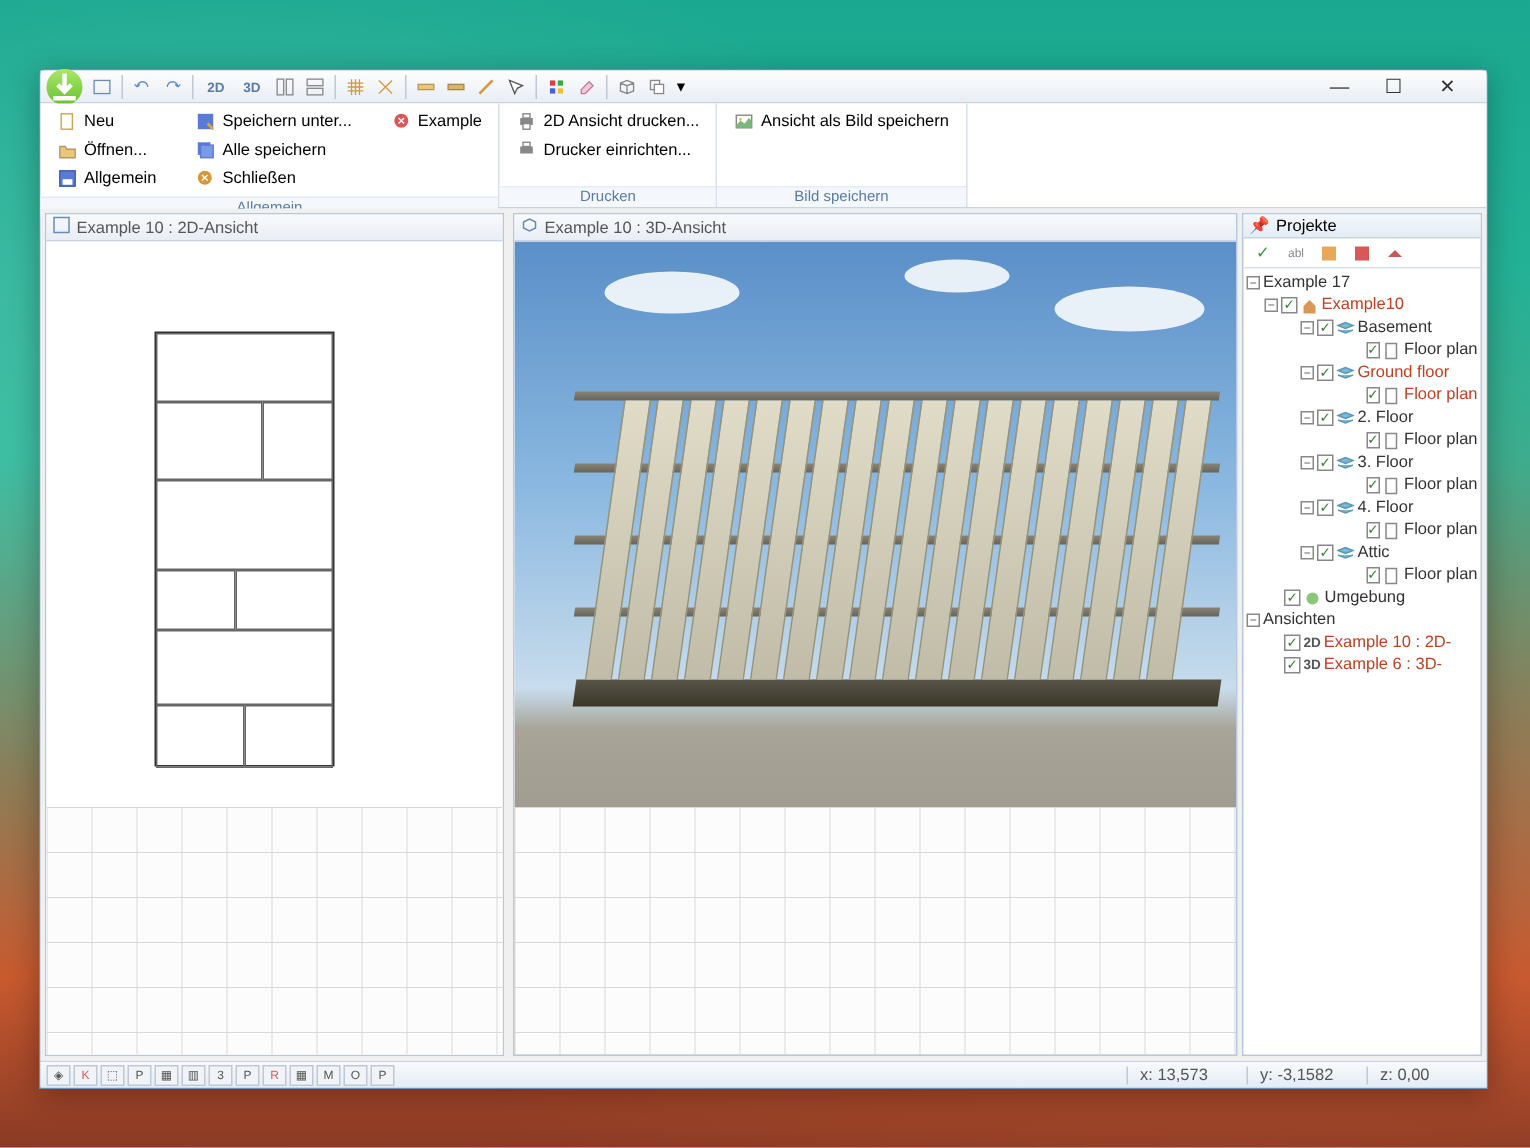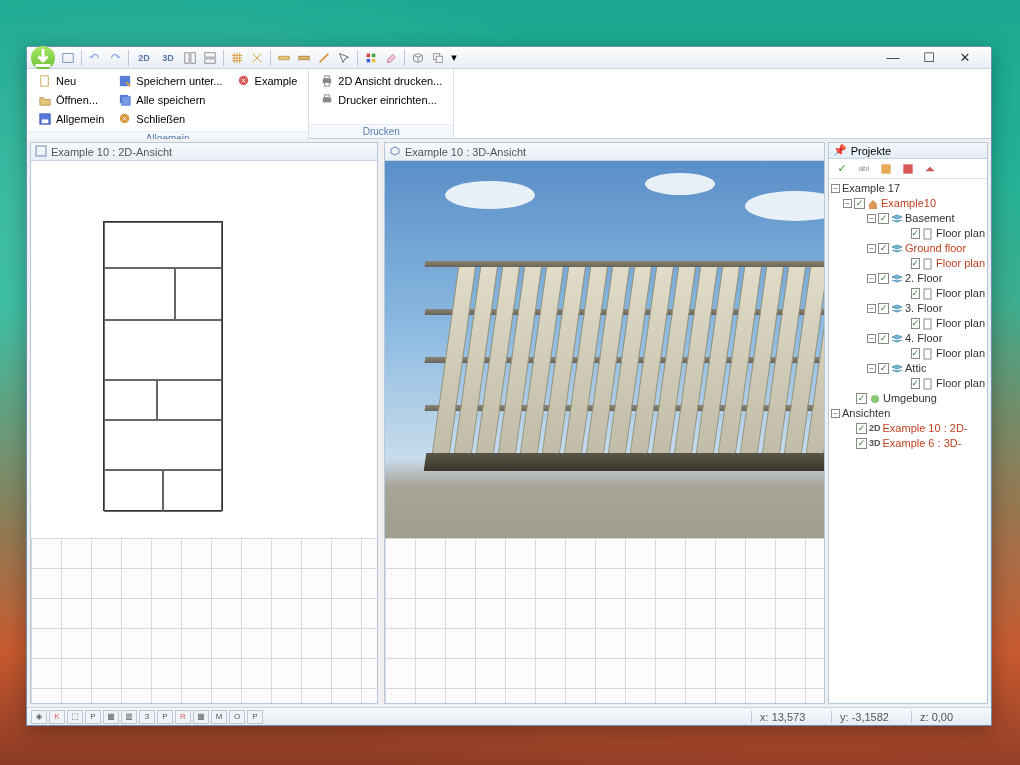--- a/index.html
+++ b/index.html
@@ -14,30 +14,30 @@
 .sep{width:1px;height:16px;background:#c0c8d4;margin:0 2px}
 .title-text{font-size:11px;color:#444;margin-left:8px;white-space:nowrap;overflow:hidden;text-overflow:ellipsis;flex:1}
 .win-controls{display:flex;gap:8px;padding-right:8px}
 .win-btn{width:28px;height:18px;display:flex;align-items:center;justify-content:center;cursor:pointer;font-size:13px;color:#333}
 .menubar{height:22px;background:linear-gradient(#fafcfe,#e6edf5);border-bottom:1px solid #c8d4e3;display:flex;align-items:center;padding:0 20px}
 .menu-tab{padding:3px 14px;cursor:pointer;color:#3a5a8a;border:1px solid transparent;border-radius:3px 3px 0 0}
 .menu-tab.active{background:#fff;border-color:#a8c5e8;border-bottom-color:#fff;color:#2a4a7a}
 .help-icon{margin-left:auto;width:16px;height:16px;border-radius:50%;background:#5a9ee8;color:#fff;display:flex;align-items:center;justify-content:center;font-weight:bold;cursor:pointer}
 .ribbon{height:70px;background:#fff;border-bottom:1px solid #c8d4e3;display:flex}
 .rib-group{border-right:1px solid #d8e0eb;display:flex;flex-direction:column}
-.rib-body{flex:1;display:flex;padding:3px 6px;gap:4px}
+.rib-body{flex:1;display:flex;padding:3px 6px;gap:16px}
 .rib-col{display:flex;flex-direction:column;gap:1px}
 .rib-item{display:flex;align-items:center;gap:4px;padding:1px 4px;cursor:pointer;border:1px solid transparent;border-radius:2px;white-space:nowrap}
 .rib-ico{width:14px;height:14px;display:inline-flex;align-items:center;justify-content:center}
 .rib-label{text-align:center;font-size:10px;color:#5a7aaa;padding:1px 0;background:#f4f8fc;border-top:1px solid #e4ecf5}
 .workspace{flex:1;display:flex;background:#f0f0f0;position:relative;overflow:hidden}
 .view-panel{background:#fff;border:1px solid #b8c8dc;margin:3px;display:flex;flex-direction:column}
 .view-hdr{height:18px;background:linear-gradient(#f8fafc,#e8eef6);border-bottom:1px solid #c8d4e3;display:flex;align-items:center;padding:0 4px;gap:4px;font-size:10px;color:#555}
 .view-body{flex:1;position:relative;overflow:hidden}
-.panel-2d{width:348px}
+.panel-2d{width:306px}
 .panel-3d{flex:1}
 .floorplan{position:absolute;left:72px;top:60px;width:120px;height:290px;border:1px solid #333}
 .fp-room{position:absolute;border:1px solid #666}
 .sky{position:absolute;inset:0;background:linear-gradient(180deg,#5a8fc8 0%,#8ab8e0 30%,#c8dcec 55%,#a8a498 60%,#888478 100%)}
 .cloud{position:absolute;background:#fff;border-radius:50%;opacity:0.85}
 .building{position:absolute;left:40px;top:100px;width:430px;height:210px}
 .b-slab{position:absolute;left:0;right:0;height:6px;background:linear-gradient(#888478,#6a6458);transform:skewX(-8deg)}
 .b-win{position:absolute;width:18px;background:linear-gradient(180deg,#e0dcc8,#c0bca8);border-left:1px solid #989478;border-right:1px solid #989478;transform:skewX(-8deg)}
 .tree-panel{width:160px;background:#fff;border:1px solid #b8c8dc;margin:3px 3px 3px 0;display:flex;flex-direction:column}
 .tree-hdr{height:16px;background:linear-gradient(#f4f8fc,#e4ecf5);border-bottom:1px solid #c8d4e3;padding:0 4px;display:flex;align-items:center;gap:4px;font-size:10px}
@@ -262,20 +262,37 @@
                 <svg width="14" height="14" viewBox="0 0 15 15">
                   <rect x="3" y="5" width="9" height="5" fill="#888"></rect>
                   <rect x="5" y="2" width="5" height="3" fill="#fff" stroke="#888"></rect>
                 </svg>
               </span>
               <span>Drucker einrichten...</span>
             </div>
           </div>
         </div>
         <div class="rib-label">Drucken</div>
+      </div>
+      <div class="rib-group">
+        <div class="rib-body">
+          <div class="rib-col">
+            <div class="rib-item">
+              <span class="rib-ico">
+                <svg width="14" height="14" viewBox="0 0 15 15">
+                  <rect x="2" y="3" width="11" height="9" fill="#fff" stroke="#888"></rect>
+                  <circle cx="5" cy="6" r="1" fill="#e8c040"></circle>
+                  <path d="M2 10l3-3 3 2 3-4 2 2v5H2z" fill="#7ab878"></path>
+                </svg>
+              </span>
+              <span>Ansicht als Bild speichern</span>
+            </div>
+          </div>
+        </div>
+        <div class="rib-label">Bild speichern</div>
       </div>
     </div>
 
 <div class="workspace">
 
  <div class="view-panel panel-2d">
   <div class="view-hdr">
    <span><svg width="12" height="12" viewBox="0 0 12 12">
               <rect x="1" y="1" width="10" height="10" fill="none" stroke="#6a8ab8"></rect>
             </svg></span>

